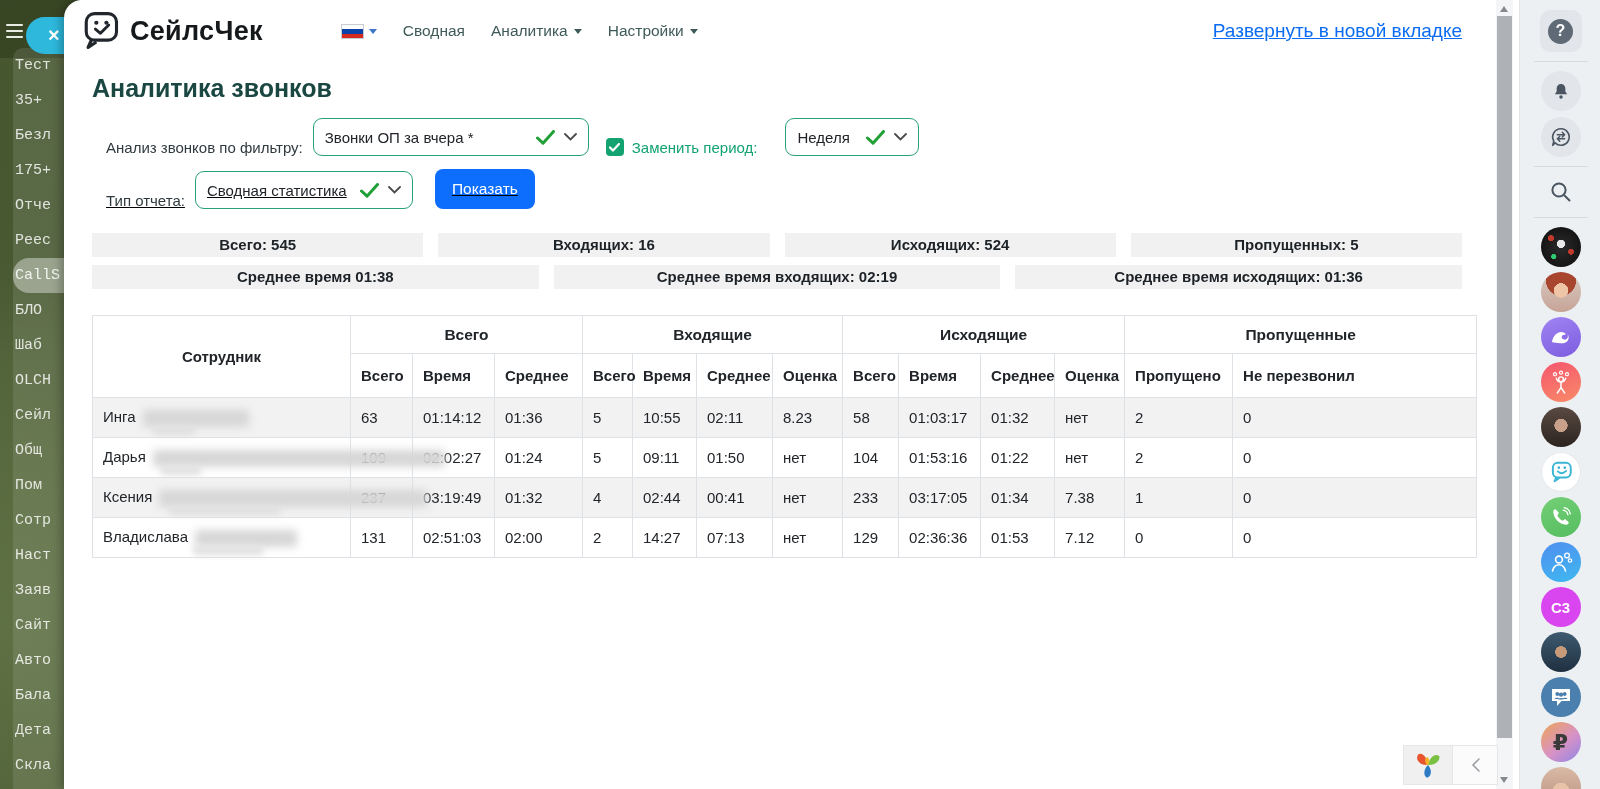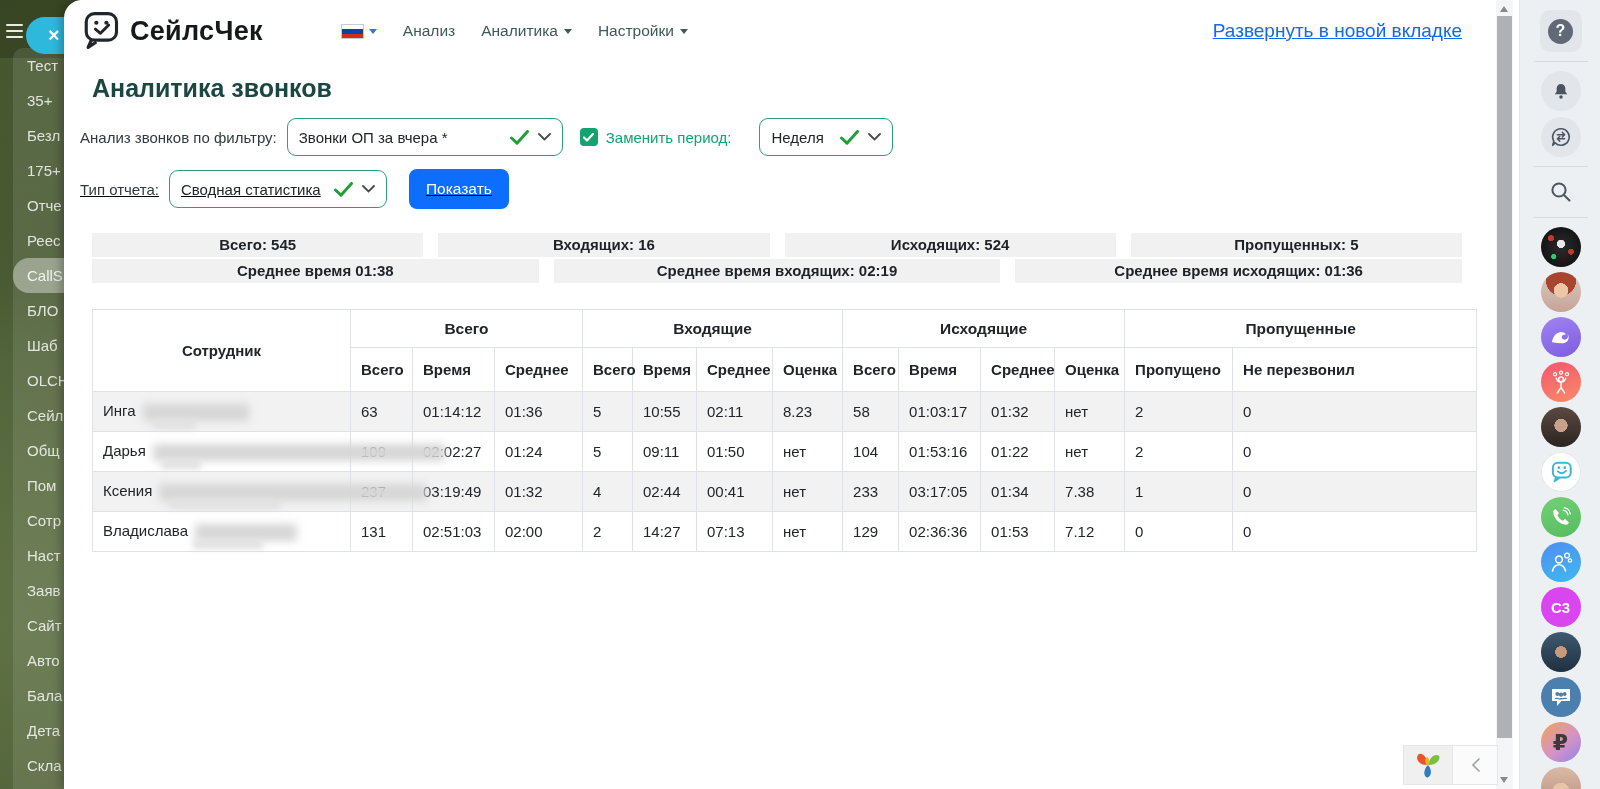--- a/index.html
+++ b/index.html
@@ -13,22 +13,22 @@
                 linear-gradient(165deg,#47572f 0%,#576a3e 45%,#4c5d34 100%); }
   .sb-top { position:absolute; left:0; top:0; width:80px; height:58px; background:rgba(20,28,12,.28); }
   .hamburger { position:absolute; left:6px; top:24px; width:17px; height:14px; display:flex;
     flex-direction:column; justify-content:space-between; cursor:pointer; }
   .hamburger span { display:block; height:2.4px; background:#e9ece5; border-radius:2px; }
   .close-btn { position:absolute; left:26px; top:17px; width:70px; height:37px; border-radius:19px;
     background:#2db8dc; color:#fff; font-size:20px; line-height:36px; text-align:left;
     padding-left:22px; font-weight:bold; }
   .sb-list { position:absolute; left:13px; top:48px; width:67px; height:741px;
     background:rgba(255,255,255,.10); border-radius:10px 0 0 0; overflow:hidden; }
-  .sb-item { height:35px; line-height:35px; padding-left:14px; font-size:15px; white-space:nowrap;
-    color:rgba(255,255,255,.82); overflow:hidden; }
+  .sb-item { height:35px; line-height:35px; padding-left:2px; font-size:15px; white-space:nowrap;
+    color:rgba(255,255,255,.82); overflow:hidden;font-family:Liberation Mono, monospace; }
   .sb-item.active { background:rgba(205,212,200,.55); border-radius:16px 0 0 16px; color:#f2f4ef; }
 
   
   .panel { position:absolute; left:64px; top:0; width:1432px; height:789px; background:#fff;
     border-radius:18px 0 0 0; box-shadow:-3px 0 10px rgba(0,0,0,.28); z-index:2;
     padding:0 34px 0 14px; }
 
   
   .hdr { display:flex; align-items:center; height:54px; margin-top:4px; }
   .logo { display:flex; align-items:center; gap:8px; }
@@ -39,42 +39,42 @@
   .caret { width:0; height:0; border-left:4.5px solid transparent; border-right:4.5px solid transparent;
     border-top:5.5px solid #3c76c9; }
   .nav { display:flex; align-items:center; gap:26px; margin-left:26px; }
   .nav-item { display:flex; align-items:center; gap:6px; font-size:15.5px; color:#3e5a58; cursor:pointer; }
   .nav-item .caret { border-top-color:#3e5a58; }
   .hdr-spacer { flex:1; }
   .expand-link { font-size:19px; color:#0b6cf3; text-decoration:underline; cursor:pointer; }
 
   
   .title { margin:16px 0 0 14px; font-size:25px; font-weight:bold; color:#1a4741; }
-  .frow { display:flex; align-items:center; margin-left:2px; }
+  .frow { display:flex; align-items:flex-end; margin-left:28px; }
   .frow1 { margin-top:15px; }
   .frow2 { margin-top:13px;text-decoration:underline; }
   .flabel { font-size:15px; color:#2f3a3f; margin-right:10px; }
   .select { display:flex; align-items:center; height:38px; border:1px solid #28a274; border-radius:9px;
     padding:0 11px; background:#fff; cursor:pointer; }
   .select .val { font-size:15px; color:#212529; }
   .select .icons { display:flex; align-items:center; gap:9px; margin-left:auto; }
   .sel-filter { width:276px; }
   .sel-period { width:176px; margin-left:0; }
   .sel-unit   { width:134px; margin-left:16px; }
   .sel-report { width:218px; }
   .chk-group { display:flex; align-items:center; gap:8px; margin-left:17px; margin-right:12px; }
   .checkbox { width:18px; height:18px; border-radius:4px; background:#12a370; display:flex;
     align-items:center; justify-content:center; cursor:pointer; }
   .chk-label { font-size:15px; color:#12a370; }
   .btn-primary { margin-left:22px; height:40px; padding:0 17px; background:#0d6efd; border:none;
     border-radius:8px; color:#fff; font-size:15.5px; font-family:inherit; cursor:pointer; }
 
   
   .stats { margin:24px 0 0 14px; }
-  .stat-row { display:grid; gap:15px; margin-bottom:2px; }
+  .stat-row { display:grid; gap:15px; margin-bottom:8px; }
   .stat-row.r1 { grid-template-columns:repeat(4,1fr); }
   .stat-row.r2 { grid-template-columns:repeat(3,1fr); }
   .stat-cell { background:#f1f1f2; text-align:center; font-weight:bold; font-size:15px;
     color:#1d2227; padding:3px 0 4px; }
 
   
   table { border-collapse:collapse; table-layout:fixed; width:1384px; margin:26px 0 0 14px; }
   th, td { border:1px solid #dee2e6; font-size:15px; color:#212529; }
   th { font-weight:bold; }
   .th-group { text-align:center; height:38px; font-size:15.5px; }
@@ -192,21 +192,21 @@
         <path d="M19 22 L24.5 26.5 L33.5 17.5" fill="none" stroke="#20262b" stroke-width="3.2" stroke-linecap="round" stroke-linejoin="round"></path>
       </svg>
       <span class="brand">СейлсЧек</span>
     </div>
     <div class="flag-wrap">
       <span class="flag"></span>
       <span class="caret"></span>
     </div>
     <div class="nav">
       <div class="nav-item">
-        <span>Анализ</span>
+        <span>Сводная</span>
       </div>
       <div class="nav-item">
         <span>Аналитика</span>
         <span class="caret"></span>
       </div>
       <div class="nav-item">
         <span>Настройки</span>
         <span class="caret"></span>
       </div>
     </div>

